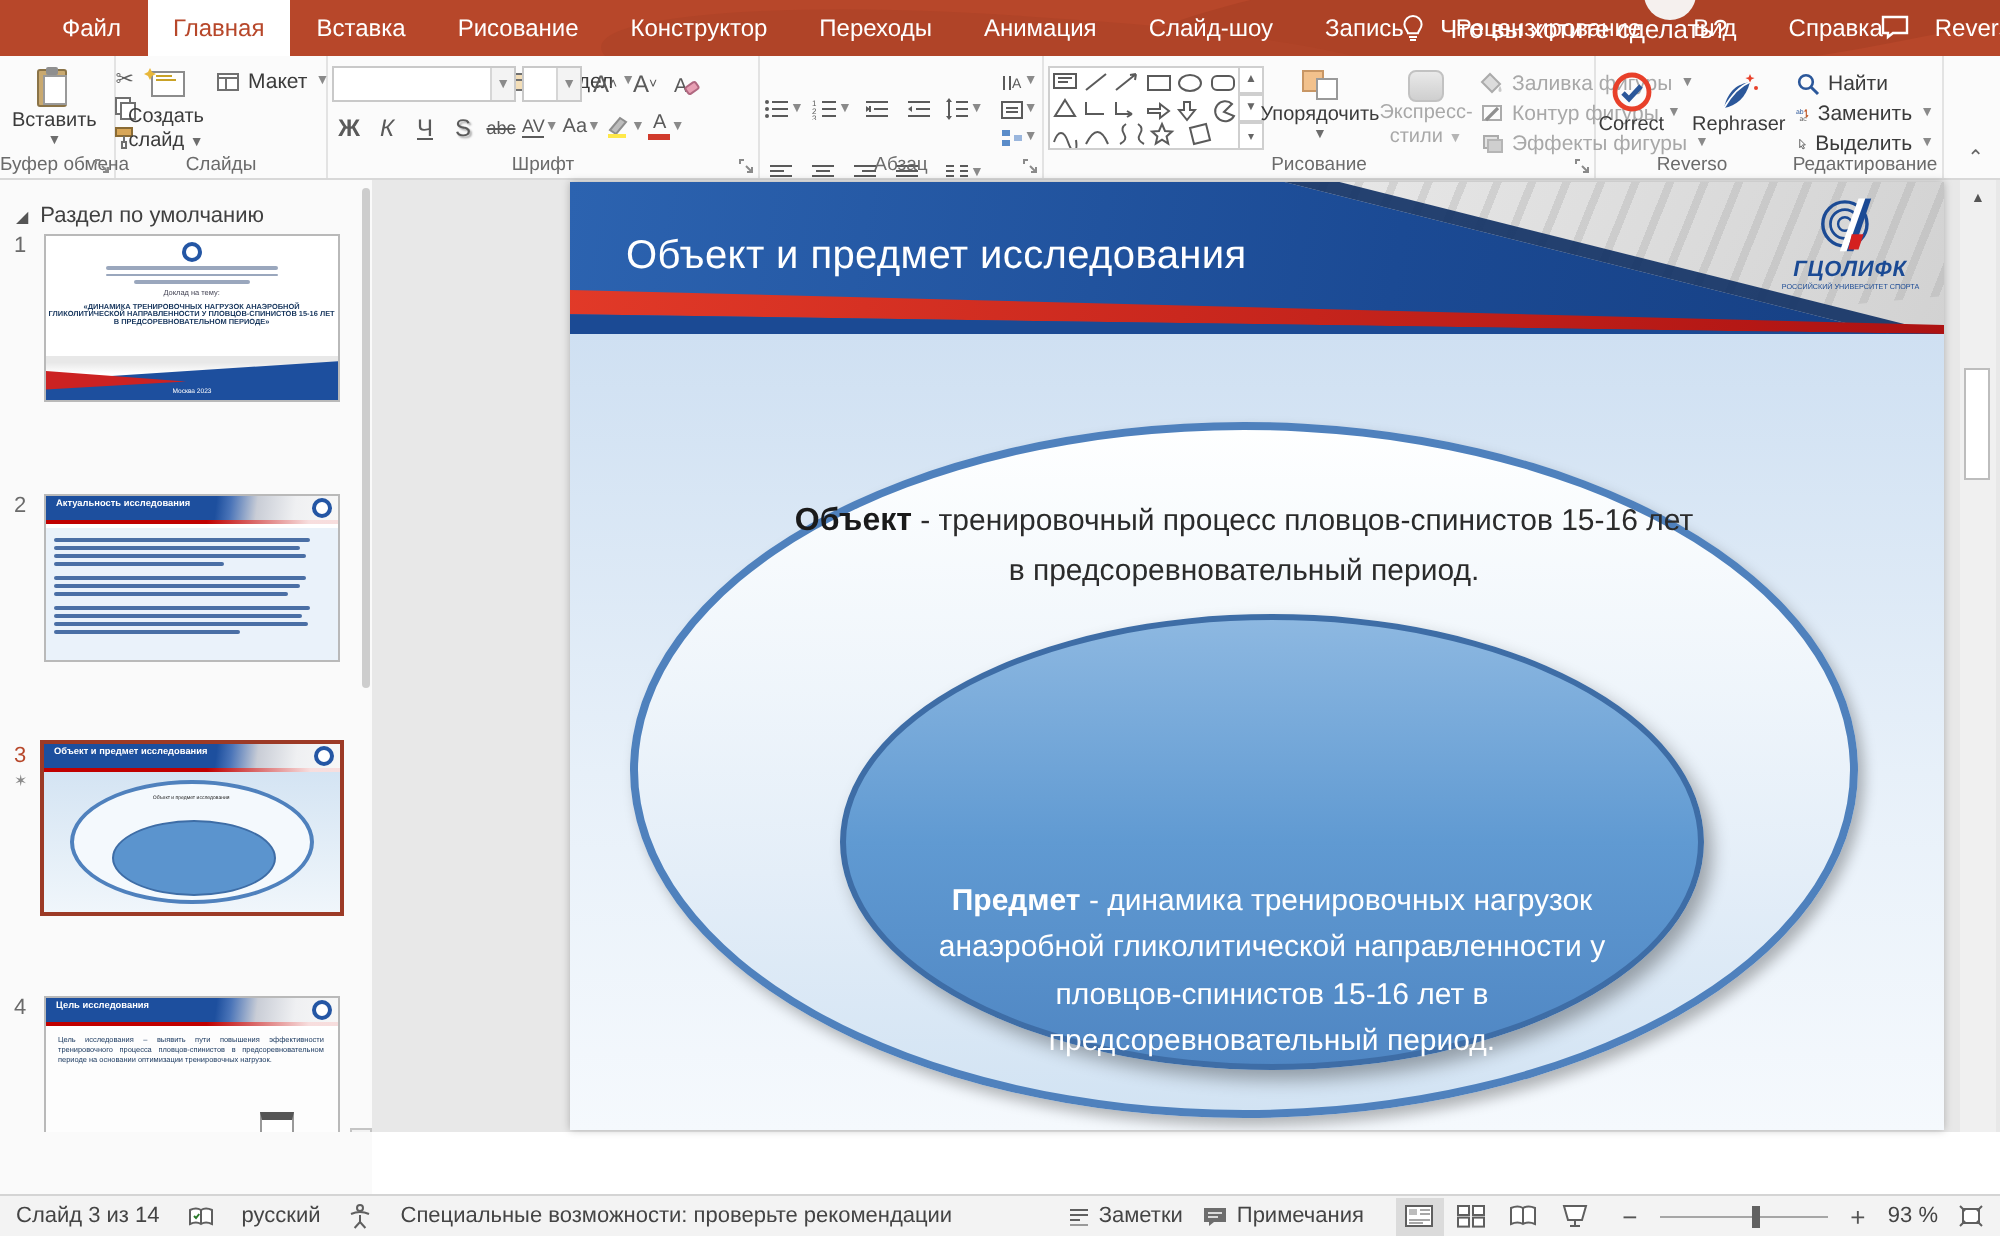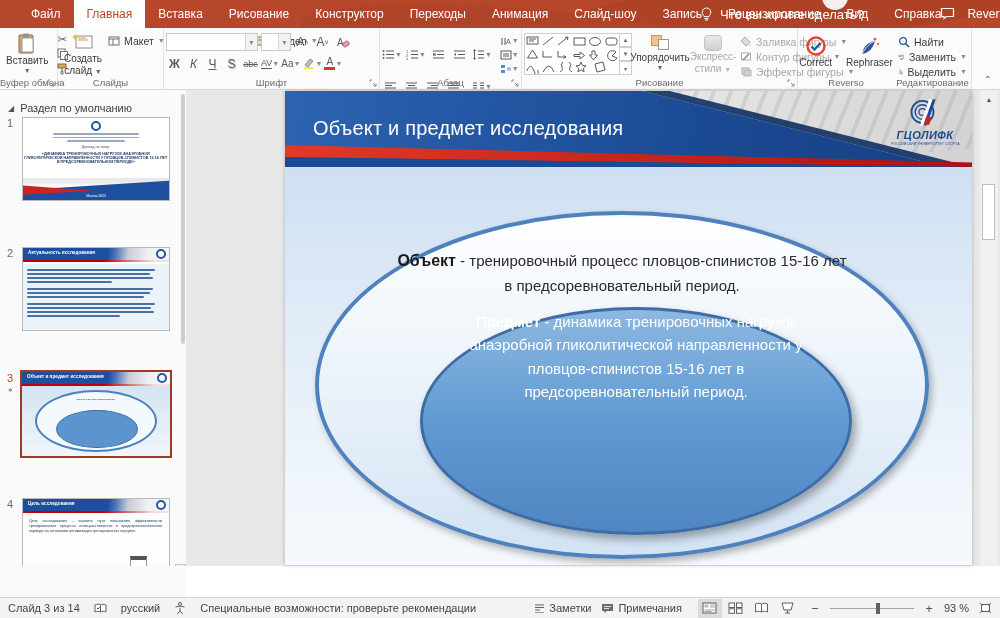--- a/index.html
+++ b/index.html
@@ -75,21 +75,21 @@
   .banner .red { position:absolute; inset:0; background:linear-gradient(100deg,#e23a28,#ad1212); clip-path:polygon(0 71%,100% 94%,100% 100%,0 87%); }
   .banner .blue2 { position:absolute; inset:0; background:#1b4a94; clip-path:polygon(0 87%,100% 100%,0 100%); }
   .slide-title { position:absolute; left:28px; top:26px; color:#fff; font-size:20px; letter-spacing:.2px; z-index:3; }
   .logo { position:absolute; right:10px; top:4px; z-index:3; display:flex; flex-direction:column; align-items:center; width:74px; }
   .logo-name { font-size:11px; font-weight:bold; font-style:italic; color:#1b4a94; letter-spacing:.4px; }
   .logo-sub { font-size:6px; transform:scale(.6); color:#1b4a94; white-space:nowrap; }
   .body { position:relative; width:100%; height:398px; background:linear-gradient(#cfe0f2,#e7f0f9 55%,#f5f9fd); }
   .ell-outer { position:absolute; left:30px; top:44px; width:614px; height:348px; border-radius:50%; border:4px solid #4f81bd; background:linear-gradient(#feffff,#e4eef8 65%,#d2e3f3); box-shadow:3px 4px 7px rgba(0,0,0,.28); }
   .obj-text { position:absolute; left:12%; top:34px; width:76%; text-align:center; font-size:15px; color:#2b2b2b; line-height:1.55; }
   .obj-text b { font-size:16px; color:#1a1a1a; }
-  .ell-inner { position:absolute; left:135px; top:140px; width:432px; height:228px; border-radius:50%; border:3px solid #3e6da6; background:linear-gradient(#8db8e1,#609ad2 50%,#4f86c3); box-shadow:4px 5px 9px rgba(0,0,0,.32); display:flex; align-items:flex-start; justify-content:center; }
+  .ell-inner { position:absolute; left:135px; top:140px; width:432px; height:228px; border-radius:50%; border:3px solid #3e6da6; background:linear-gradient(#8db8e1,#609ad2 50%,#4f86c3); box-shadow:4px 5px 9px rgba(0,0,0,.32); display:flex; align-items:flex-end; justify-content:center; }
   .subj-text { width:84%; text-align:center; font-size:15px; color:#fff; line-height:1.55; }
 
   
   .notes { position:absolute; left:186px; top:566px; width:814px; height:31px; background:#f5f5f5; border-top:1px solid #cdcdcd; display:flex; align-items:center; }
   .notes span { margin-left:20px; font-size:12px; color:#5f5f5f; }
   .pane-bottom { position:absolute; left:0; top:566px; width:186px; height:31px; background:#fafafa; }
 
   
   .status { position:absolute; left:0; top:597px; width:1000px; height:21px; background:#f3f3f3; border-top:1px solid #d4d4d4; display:flex; align-items:center; font-size:11px; color:#444; }
   .st-left { display:flex; align-items:center; gap:14px; margin-left:8px; }

